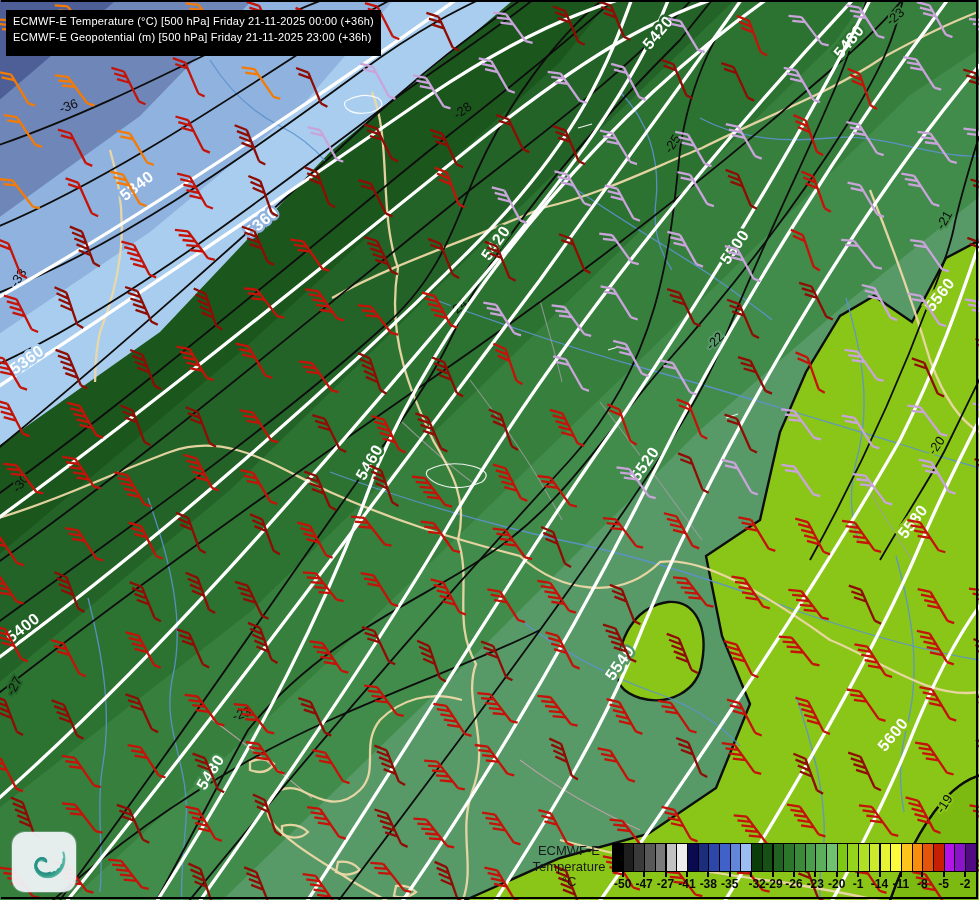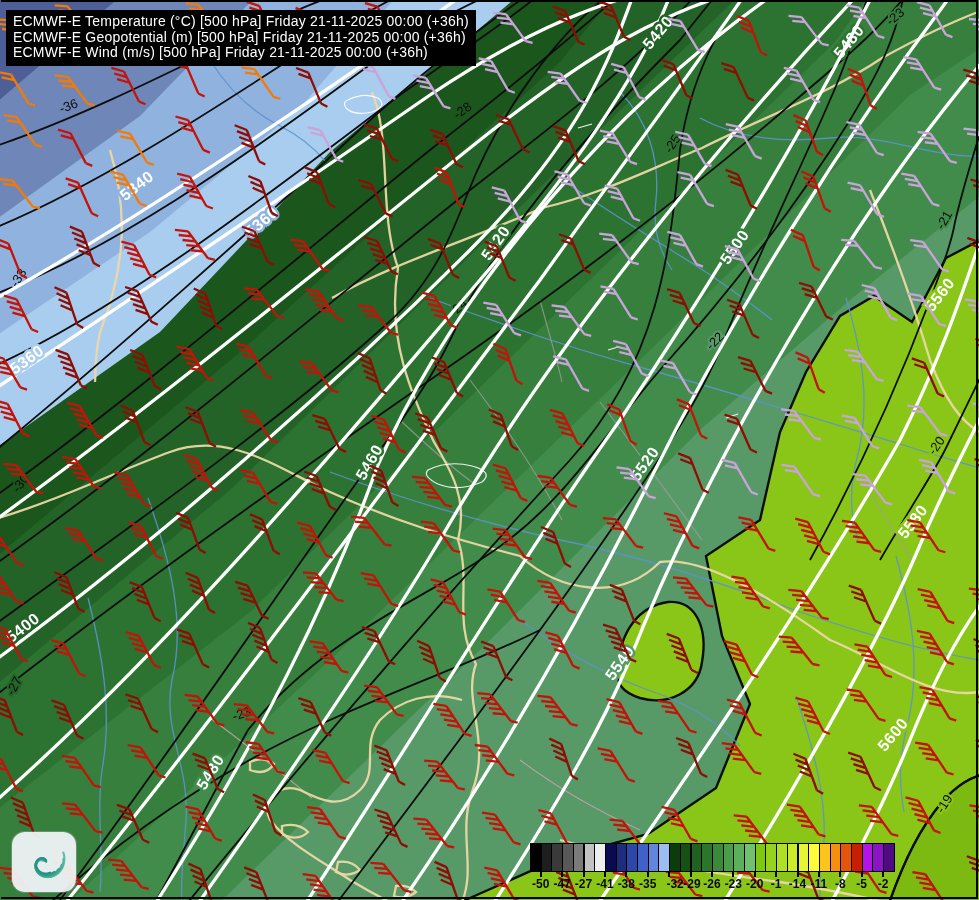--- a/index.html
+++ b/index.html
@@ -1,20 +1,20 @@
 <!DOCTYPE html>
 <html><head>
 <meta charset="utf-8">
 <style>
   html,body{margin:0;padding:0;background:#ffffff;}
   #stage{position:relative;width:979px;height:900px;overflow:hidden;font-family:"Liberation Sans",sans-serif;background:#579a68;}
   #map-svg{position:absolute;left:0;top:0;}
   
   #header-box{position:absolute;left:6px;top:10px;background:#000000;color:#ffffff;
-    padding:4px 7px 5px 7px;font-size:14px;line-height:15.5px;letter-spacing:.2px;white-space:nowrap;}
+    padding:4px 7px 11px 7px;font-size:11px;line-height:15.5px;letter-spacing:.2px;white-space:nowrap;}
   
   #legend{position:absolute;left:528px;top:839px;display:flex;color:#111;}
   #legend-titles{width:82px;text-align:center;font-size:13px;line-height:15.5px;color:#1a1a1a;padding-top:4px;}
   #legend-bar{position:relative;width:366px;height:58px;margin-left:2px;}
   .lcell{position:absolute;top:4px;height:29px;border:1px solid #000;box-sizing:border-box;}
   .ltick{position:absolute;top:33px;width:2px;height:5px;background:#000;}
   .llabel{position:absolute;top:38px;width:30px;text-align:center;font-size:12px;font-weight:bold;color:#0a0a0a;}
   
   #logo{position:absolute;left:12px;top:832px;width:64px;height:60px;background:rgba(242,246,250,.93);
     border-radius:13px;box-shadow:0 0 0 1px rgba(180,190,200,.35);}
@@ -416,25 +416,29 @@
         <path d="M3,17 L-3,-16 M-3.0,-16.0 L-14.0,-23.0 M-1.9,-9.8 L-12.9,-16.8 M-0.7,-3.6 L-11.7,-10.6 M0.4,2.6 L-10.6,-4.4 M3,17 L8.5,21.5" fill="none" stroke="#c41309" stroke-width="2.3" transform="translate(934.3,887.8) rotate(-23.0)"></path>
         <path d="M3,17 L-3,-16 M-3.0,-16.0 L-14.0,-23.0 M-1.9,-9.8 L-12.9,-16.8 M-0.7,-3.6 L-11.7,-10.6 M3,17 L8.5,21.5" fill="none" stroke="#8e0d05" stroke-width="2.3" transform="translate(985.4,875.7) rotate(-12.3)"></path>
       </g>
       <g>
         <path d="M1,1 H977 V898 H1" fill="none" stroke="#000000" stroke-width="2"></path>
       </g>
     </svg>
 
   <div id="header-box">
     <div>ECMWF-E Temperature (°C) [500 hPa] Friday 21-11-2025 00:00 (+36h)</div>
-    <div>ECMWF-E Geopotential (m) [500 hPa] Friday 21-11-2025 00:00 (+36h)</div>
-    <div>ECMWF-E Wind (m/s) [500 hPa] Friday 21-11-2025 00:00 (+36h)</div>
+    <div>ECMWF-E Geopotential (m) [500 hPa] Friday 21-11-2025 23:00 (+36h)</div>
   </div>
 
   <div id="legend">
+    <div id="legend-titles">
+      <div>ECMWF-E</div>
+      <div>Temperature</div>
+      <div>°C</div>
+    </div>
     <div id="legend-bar">
         <div class="lcell" style="left: 0px; width: 11.7px; background: rgb(0, 0, 0);"></div>
         <div class="lcell" style="left: 10.7px; width: 11.7px; background: rgb(30, 30, 30);"></div>
         <div class="lcell" style="left: 21.4px; width: 11.7px; background: rgb(58, 58, 58);"></div>
         <div class="lcell" style="left: 32.1px; width: 11.7px; background: rgb(88, 88, 88);"></div>
         <div class="lcell" style="left: 42.8px; width: 11.7px; background: rgb(122, 122, 122);"></div>
         <div class="lcell" style="left: 53.5px; width: 11.7px; background: rgb(194, 194, 194);"></div>
         <div class="lcell" style="left: 64.2px; width: 11.7px; background: rgb(238, 238, 238);"></div>
         <div class="lcell" style="left: 74.9px; width: 11.7px; background: rgb(10, 10, 80);"></div>
         <div class="lcell" style="left: 85.6px; width: 11.7px; background: rgb(29, 45, 126);"></div>

